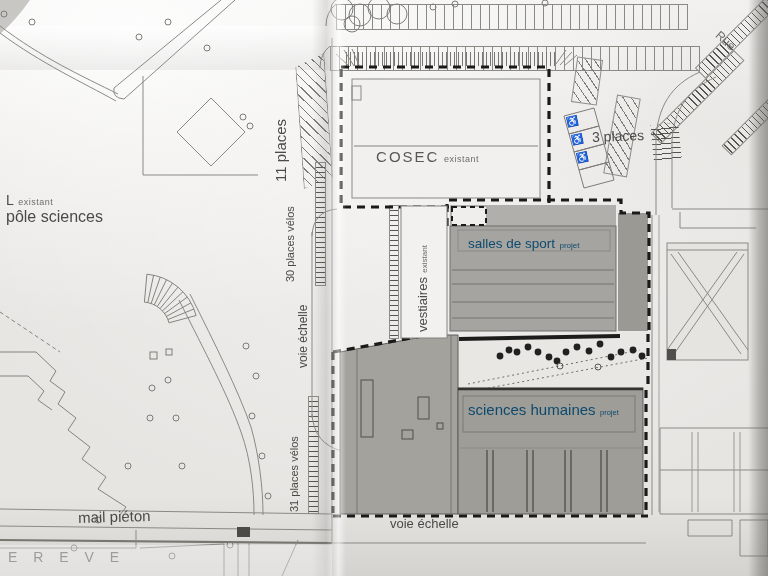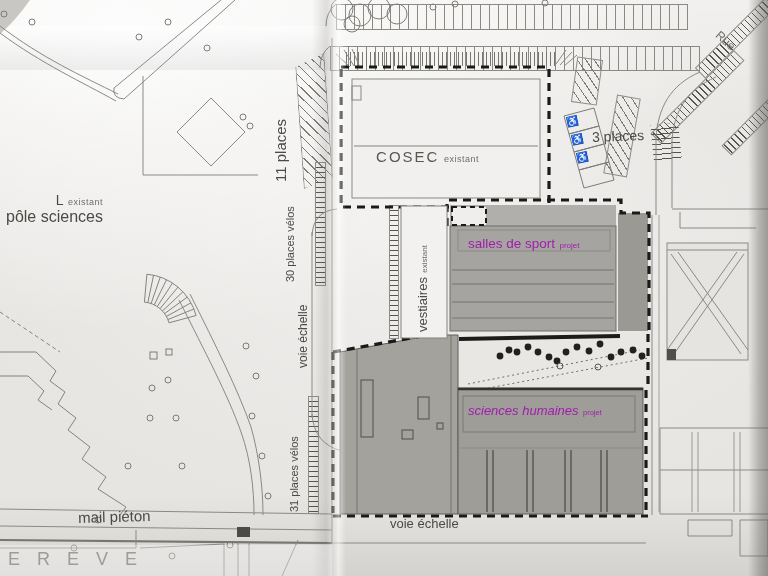--- a/index.html
+++ b/index.html
@@ -39,21 +39,21 @@
   .strip{position:absolute;pointer-events:none;box-sizing:border-box;}
   .diag{background:repeating-linear-gradient(48deg, transparent 0 6px, #7c7b76 6px 7px);border:1px solid #8d8c87;}
   .rung{background:repeating-linear-gradient(180deg, transparent 0 4px, #55544f 4px 5px);border:1px solid #8d8c87;}
   .tick{background:repeating-linear-gradient(90deg, #8a8984 0 1px, transparent 1px 9px);border-top:1px solid #8a8984;border-bottom:1px solid #8a8984;}
   .tickdense{background:repeating-linear-gradient(90deg, #77766f 0 1px, transparent 1px 4px);}
   
   .lbl{position:absolute;white-space:nowrap;pointer-events:none;}
   .rot{transform:rotate(-90deg);transform-origin:0 0;}
   .sub{font-size:9px;letter-spacing:.5px;}
   .muted{color:#6e6d69;}
-  .ondark{color:#a21caf;}
+  .ondark{color:#0c4a6e;}
 </style>
 </head>
 <body>
 
 <div id="stage">
 
   <div id="wash" class="shade"></div>
   <div id="crease-top"></div>
 
   <div class="strip tick" style="left:336px;top:4px;width:352px;height:26px;"></div>
@@ -257,21 +257,21 @@
     <span style="font-size:15px;letter-spacing:2px;color:#585753;">COSEC</span>
     <span class="sub muted">existant</span>
   </div>
 
   <div class="lbl" style="left:592px;top:128px;font-size:14px;transform:rotate(-2deg);"><span>3 places</span></div>
 
   <span class="lbl" style="left:567px;top:116px;font-size:10px;transform:rotate(-12deg);">♿</span>
   <span class="lbl" style="left:572px;top:134px;font-size:10px;transform:rotate(-12deg);">♿</span>
   <span class="lbl" style="left:577px;top:152px;font-size:10px;transform:rotate(-12deg);">♿</span>
 
-  <div class="lbl" style="left:6px;top:192px;line-height:1.05;text-align:right;">
+  <div class="lbl" style="left:6px;top:192px;line-height:1.05;">
     <div><span style="font-size:14px;">L</span>
     <span class="sub muted">existant</span></div>
     <div style="font-size:16px;">pôle sciences</div>
   </div>
 
   <div class="lbl rot" style="left:284px;top:282px;font-size:11px;"><span>30 places vélos</span></div>
 
   <div class="lbl rot" style="left:413px;top:332px;">
     <span style="font-size:13px;">vestiaires</span>
     <span style="font-size:8px;" class="muted">existant</span>
@@ -281,27 +281,27 @@
     <span class="ondark" style="font-size:13.5px;">salles de sport</span>
     <span class="ondark" style="font-size:8px;">projet</span>
   </div>
 
   <div class="lbl rot" style="left:296px;top:368px;font-size:12px;"><span>voie échelle</span></div>
 
   <div class="lbl rot" style="left:288px;top:512px;font-size:11px;"><span>31 places vélos</span></div>
 
   <div class="lbl" style="left:468px;top:400px;line-height:1.2;">
     <div>
-      <span class="ondark" style="font-size:13px;font-style:italic;">sciences humaines</span>
+      <span class="ondark" style="font-size:15px;">sciences humaines</span>
       <span class="ondark" style="font-size:7.5px;">projet</span>
     </div>
   </div>
 
   <div class="lbl" style="left:78px;top:508px;font-size:15px;transform:rotate(-1.5deg);"><span>mail piéton</span></div>
 
   <div class="lbl" style="left:390px;top:516px;font-size:13px;"><span>voie échelle</span></div>
 
-  <div class="lbl muted" style="left:8px;top:549px;font-size:18px;letter-spacing:6px;"><span>E R E V E</span></div>
+  <div class="lbl muted" style="left:8px;top:549px;font-size:14px;letter-spacing:6px;"><span>E R E V E</span></div>
 
   <div id="fold-v"></div>
   <div id="sheet-bottom"></div>
   <div id="edge-right"></div>
 </div>
 
 </body></html>

